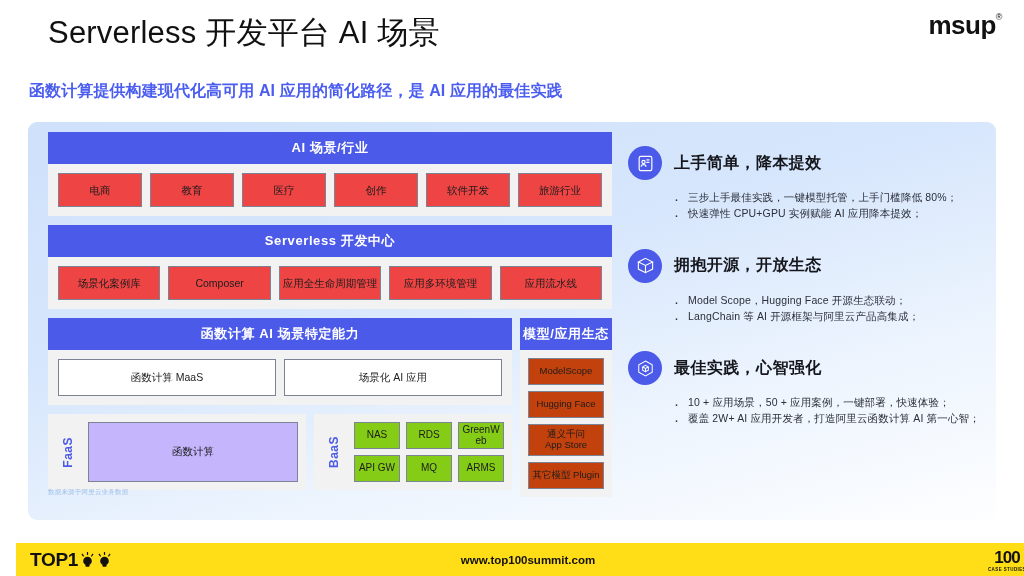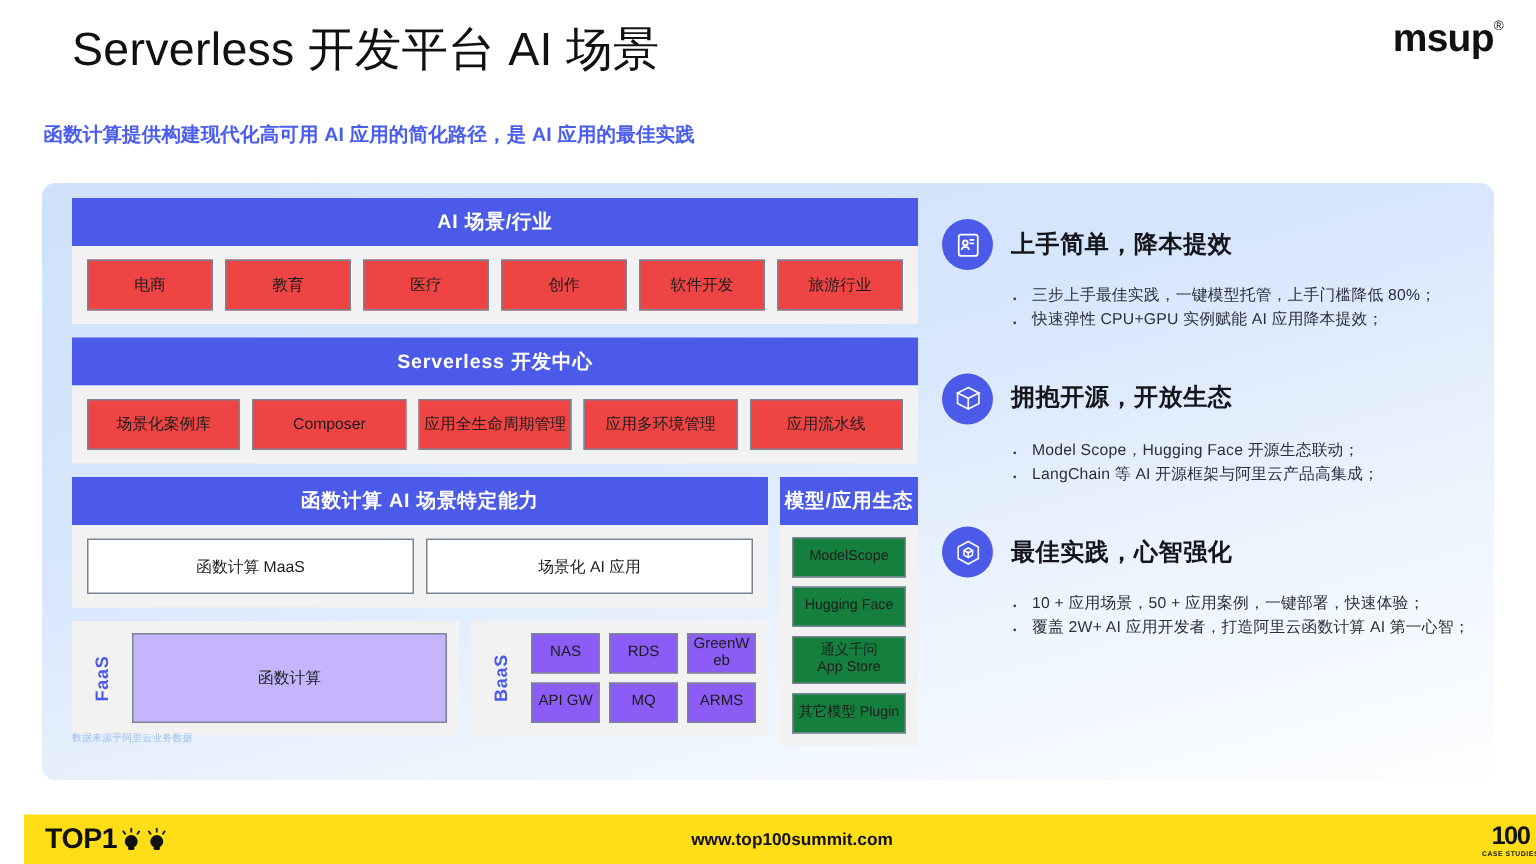--- a/index.html
+++ b/index.html
@@ -13,21 +13,21 @@
 
   
   .title {
     position: absolute; left: 28px; top: 12px;
     font-size: 31px; font-weight: 400; color: #111; letter-spacing: .2px;
     white-space: nowrap;
     margin-left: 20px;
   }
   .subtitle {
     position: absolute; left: 29px; top: 81px;
-    font-size: 13px; color: #4a5df0; font-weight: 600; letter-spacing: .1px;
+    font-size: 16px; color: #4a5df0; font-weight: 600; letter-spacing: .1px;
     white-space: nowrap;
   }
   .brand-logo {
     position: absolute; right: 22px; top: 12px;
     font-size: 26px; font-weight: 700; color: #111;
     letter-spacing: -0.5px; line-height: 1;
     display: flex; align-items: flex-start;
   }
   .brand-logo .sup { font-size: 9px; font-weight: 400; margin-top: 1px; }
   .brand-logo .u-wrap { position: relative; display: inline-block; }
@@ -84,27 +84,27 @@
     writing-mode: vertical-rl; transform: rotate(180deg);
     letter-spacing: .5px;
   }
   .fc-box {
     background: #c4b5fd; border: 1px solid #7b8494; flex: 1;
     display: flex; align-items: center; justify-content: center;
     font-size: 10.5px; color: #1c1c1c;
   }
   .baas-grid { display: grid; grid-template-columns: repeat(3, 1fr); gap: 6px; flex: 1; }
   .baas-cell {
-    background: #8b5cf6; border: 1px solid #7b8494; height: 27px;
+    background: #84cc16; border: 1px solid #7b8494; height: 27px;
     display: flex; align-items: center; justify-content: center;
     font-size: 10px; color: #1c1c1c; text-align: center; line-height: 1.05;
     padding: 0 2px; word-break: break-all;
   }
   .eco-cell {
-    background: #15803d; border: 1px solid #7b8494; height: 27px;
+    background: #c2410c; border: 1px solid #7b8494; height: 27px;
     display: flex; align-items: center; justify-content: center;
     font-size: 9.5px; color: #1c1c1c; text-align: center; line-height: 1.15;
     margin-bottom: 6px;
   }
   .eco-cell.tall { height: 32px; }
   .footnote {
     position: absolute; left: 20px; top: 366px;
     font-size: 6.5px; color: #9fc0e8; letter-spacing: .2px;
   }
 

